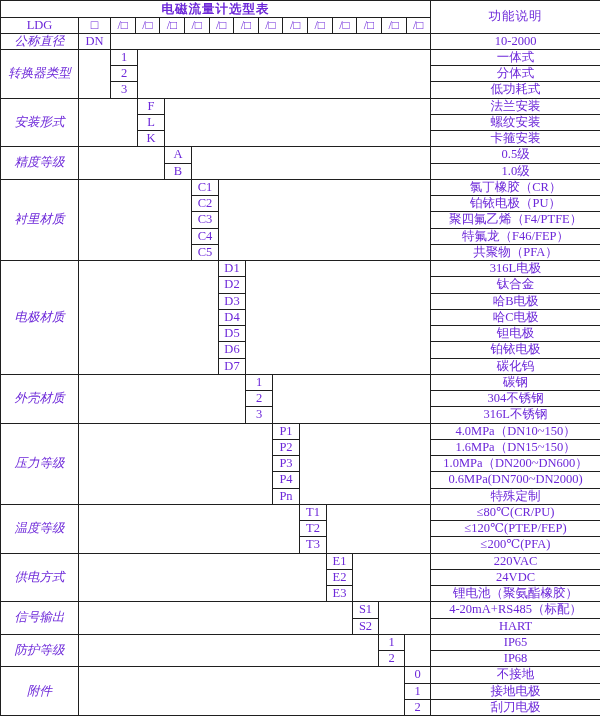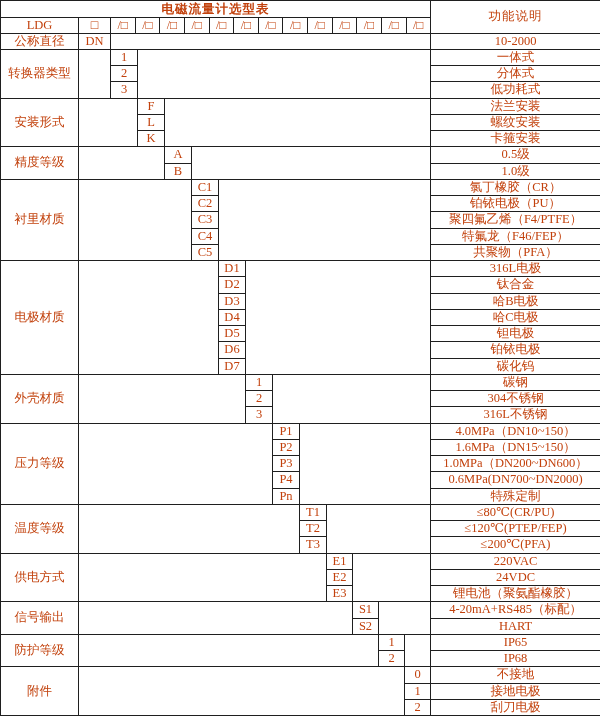--- a/index.html
+++ b/index.html
@@ -1,18 +1,18 @@
 <!DOCTYPE html>
 <html><head>
 <meta charset="utf-8">
 <style>
   html,body { margin:0; padding:0; background:#ffffff; }
   .page {
     width:600px; height:716px; background:#ffffff; overflow:hidden;
-    font-family:"Liberation Serif","DejaVu Serif",serif; color:#c2410c;
+    font-family:"Liberation Serif","DejaVu Serif",serif; color:#6d28d9;
   }
   table.sel {
     width:600px; height:716px;
     border-collapse:collapse; table-layout:fixed;
   }
   table.sel td {
     border:1px solid #1f1f1f;
     padding:0; margin:0;
     font-size:12.5px; line-height:1.05;
     text-align:center; vertical-align:middle;
@@ -25,21 +25,21 @@
   td.fhead-cell { font-size:14px; font-weight:normal; letter-spacing:1px; }
   td.ldg-cell { text-align:left; padding-left:8px; font-size:13px; }
   td.box-cell { font-size:13px; }
   td.slots-cell { padding:0; }
   .slots { display:flex; width:100%; height:100%; align-items:stretch; }
   .slot {
     flex:1 1 0; display:flex; align-items:center; justify-content:center;
     border-right:1px solid #1f1f1f; font-size:12px;
   }
   .slot:last-child { border-right:none; }
-  td.label-cell { font-size:13px; }
+  td.label-cell { font-size:13px;font-style:italic; }
   td.code-cell { font-size:12px; }
   td.desc-cell { font-size:12.5px; }
   td.desc-left { text-align:left; padding-left:2px; }
   td.filler-cell { }
 </style>
 </head>
 <body>
 
 <div class="page">
 <table class="sel">

